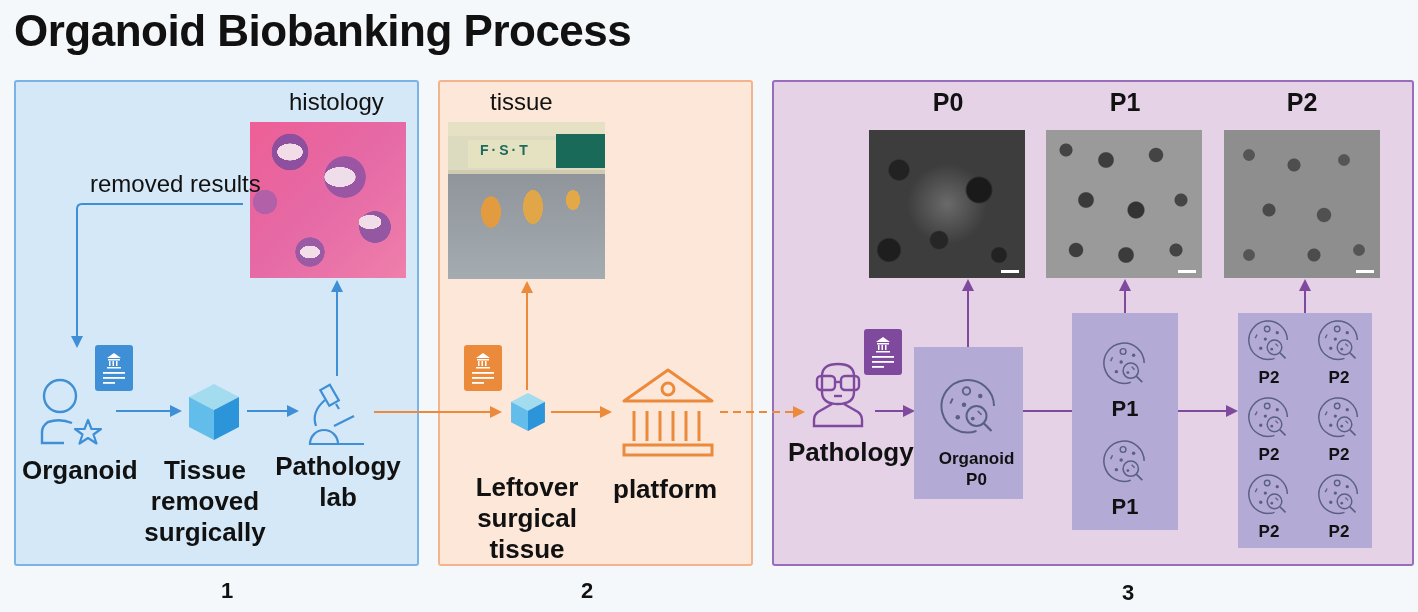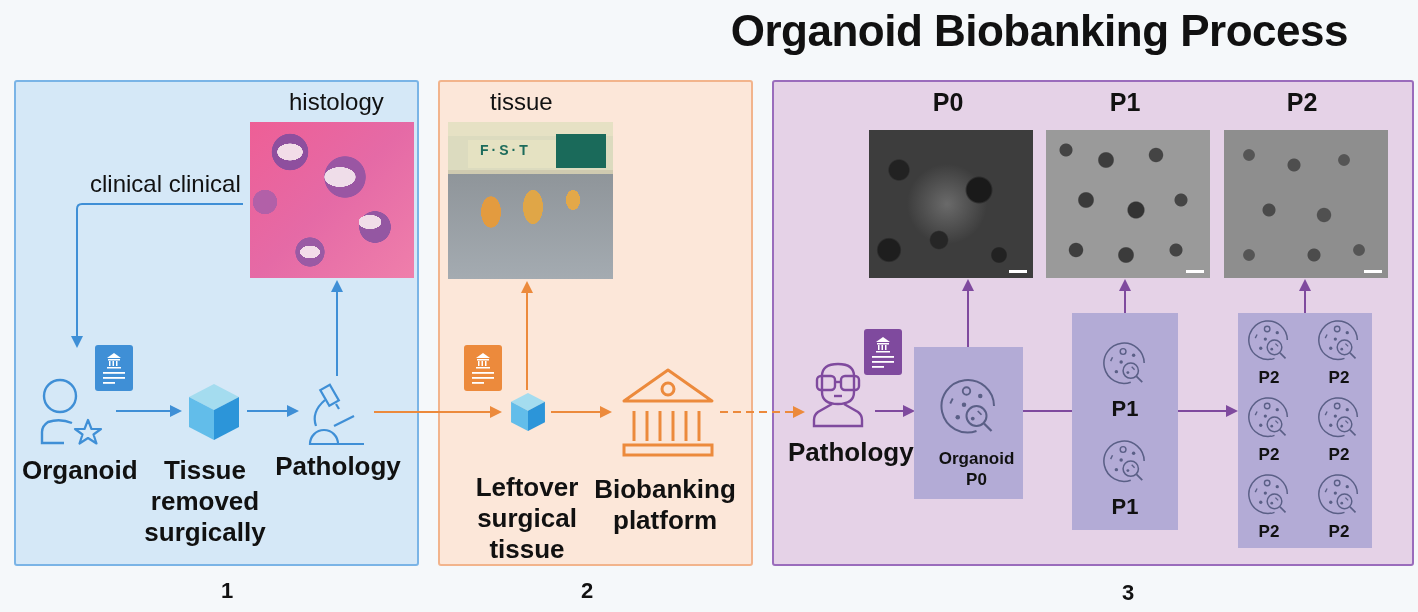--- a/index.html
+++ b/index.html
@@ -1,26 +1,26 @@
 <!DOCTYPE html>
 <html><head>
 <meta charset="utf-8">
 <style>
   html,body{margin:0;padding:0;}
   body{width:1418px;height:612px;background:#f5f8fa;position:relative;overflow:hidden;font-family:"Liberation Sans","DejaVu Sans",sans-serif;color:#111;}
   .abs{position:absolute;}
-  .title{left:0;top:6px;width:1348px;text-align:right;font-size:44px;font-weight:bold;letter-spacing:-0.5px;}
+  .title{left:0;top:6px;width:1348px;text-align:left;font-size:44px;font-weight:bold;letter-spacing:-0.5px;padding-left:14px;}
   .panel{position:absolute;top:80px;height:486px;box-sizing:border-box;border-radius:3px;}
   .p1{left:14px;width:405px;background:#d5e8f7;border:2px solid #7ab4e6;}
   .p2{left:438px;width:315px;background:#fce7d9;border:2px solid #f2b48c;}
   .p3{left:772px;width:642px;background:#e5d2e7;border:2px solid #9a6cbc;}
   .lbl{position:absolute;font-size:26px;font-weight:bold;text-align:center;line-height:31px;}
   .caption{position:absolute;font-size:24px;}
   .stepnum{position:absolute;top:578px;font-size:22px;font-weight:bold;width:40px;text-align:center;}
-  .img{position:absolute;overflow:hidden;padding-left:8px;}
+  .img{position:absolute;overflow:hidden;}
   .histo{left:250px;top:122px;width:156px;height:156px;background:
     radial-gradient(ellipse 18px 12px at 40px 30px,#f2dce8 70%,transparent 72%),
     radial-gradient(ellipse 22px 14px at 90px 55px,#efdde9 70%,transparent 72%),
     radial-gradient(ellipse 16px 10px at 120px 100px,#f0dde8 70%,transparent 72%),
     radial-gradient(ellipse 14px 9px at 60px 130px,#f3dde9 70%,transparent 72%),
     radial-gradient(circle 30px at 40px 30px,#8e4f9e 60%,transparent 62%),
     radial-gradient(circle 34px at 95px 55px,#9a56a3 60%,transparent 62%),
     radial-gradient(circle 26px at 125px 105px,#9457a2 60%,transparent 62%),
     radial-gradient(circle 24px at 60px 130px,#9a5aa4 60%,transparent 62%),
     radial-gradient(circle 20px at 15px 80px,#b260a8 60%,transparent 62%),
@@ -102,21 +102,21 @@
   <path d="M875,411 L913,411" stroke="#7f4a9e" stroke-width="2" fill="none" marker-end="url(#ap)"></path>
   <path d="M968,347 L968,281" stroke="#7f4a9e" stroke-width="2" fill="none" marker-end="url(#ap)"></path>
   <path d="M1023,411 L1073,411" stroke="#7f4a9e" stroke-width="2" fill="none"></path>
   <path d="M1125,313 L1125,281" stroke="#7f4a9e" stroke-width="2" fill="none" marker-end="url(#ap)"></path>
   <path d="M1178,411 L1236,411" stroke="#7f4a9e" stroke-width="2" fill="none" marker-end="url(#ap)"></path>
   <path d="M1305,313 L1305,281" stroke="#7f4a9e" stroke-width="2" fill="none" marker-end="url(#ap)"></path>
 </svg>
 
 <div class="caption" style="left:289px;top:88px;">histology</div>
 <div class="img histo"></div>
-<div class="caption" style="left:90px;top:170px;">clinical clinical</div>
+<div class="caption" style="left:90px;top:170px;">removed results</div>
 
 <svg class="abs" style="left:95px;top:345px" width="40" height="46" viewBox="0 0 40 46">
   <rect x="0" y="0" width="38" height="46" rx="3" fill="#3f8fd6"></rect>
   <path d="M12,13 L19,8 L26,13 Z" fill="#fff"></path>
   <rect x="13" y="14" width="12" height="1.5" fill="#fff"></rect>
   <rect x="14" y="16" width="1.5" height="5" fill="#fff"></rect>
     <rect x="17.5" y="16" width="1.5" height="5" fill="#fff"></rect>
     <rect x="21" y="16" width="1.5" height="5" fill="#fff"></rect>
   <rect x="12" y="22" width="14" height="1.5" fill="#fff"></rect>
   <rect x="8" y="27" width="22" height="1.8" fill="#fff"></rect>
@@ -144,20 +144,21 @@
 <svg class="abs" style="left:308px;top:382px" width="60" height="66" viewBox="0 0 60 66">
   <rect x="16" y="4" width="11" height="18" transform="rotate(-30 22 13)" fill="none" stroke="#3f8fd6" stroke-width="2.2"></rect>
   <line x1="28" y1="22" x2="31" y2="27" stroke="#3f8fd6" stroke-width="2.2"></line>
   <path d="M17,18 Q3,30 8,44" fill="none" stroke="#3f8fd6" stroke-width="2.2"></path>
   <path d="M2,62 A14,14 0 0 1 30,62 Z" fill="none" stroke="#3f8fd6" stroke-width="2.2"></path>
   <line x1="26" y1="44" x2="46" y2="34" stroke="#3f8fd6" stroke-width="2.2"></line>
   <line x1="2" y1="62" x2="56" y2="62" stroke="#3f8fd6" stroke-width="2.2"></line>
 </svg>
 <div class="lbl" style="left:268px;top:451px;width:140px;">
   <div>Pathology</div>
+  <div>lab</div>
 </div>
 
 <div class="stepnum" style="left:207px;">1</div>
 
 <div class="caption" style="left:490px;top:88px;">tissue</div>
 <div class="img tissueimg">
   <div class="ruler"></div>
   <div class="green"></div>
   <div class="fst">F·S·T</div>
 </div>
@@ -191,21 +192,20 @@
   <circle cx="48" cy="22" r="6" fill="none" stroke="#ec8a3c" stroke-width="3"></circle>
   <line x1="14" y1="44" x2="14" y2="74" stroke="#ec8a3c" stroke-width="3"></line>
   <line x1="27" y1="44" x2="27" y2="74" stroke="#ec8a3c" stroke-width="3"></line>
   <line x1="40" y1="44" x2="40" y2="74" stroke="#ec8a3c" stroke-width="3"></line>
   <line x1="53" y1="44" x2="53" y2="74" stroke="#ec8a3c" stroke-width="3"></line>
   <line x1="66" y1="44" x2="66" y2="74" stroke="#ec8a3c" stroke-width="3"></line>
   <line x1="79" y1="44" x2="79" y2="74" stroke="#ec8a3c" stroke-width="3"></line>
   <rect x="4" y="78" width="88" height="10" fill="none" stroke="#ec8a3c" stroke-width="3"></rect>
 </svg>
 <div class="lbl" style="left:590px;top:474px;width:150px;">
-  <div>Biobanking</div>
   <div>platform</div>
 </div>
 
 <div class="stepnum" style="left:567px;">2</div>
 
 <div class="plabel" style="left:908px;">P0</div>
 <div class="plabel" style="left:1085px;">P1</div>
 <div class="plabel" style="left:1262px;">P2</div>
 
 <div class="img micro m0">

